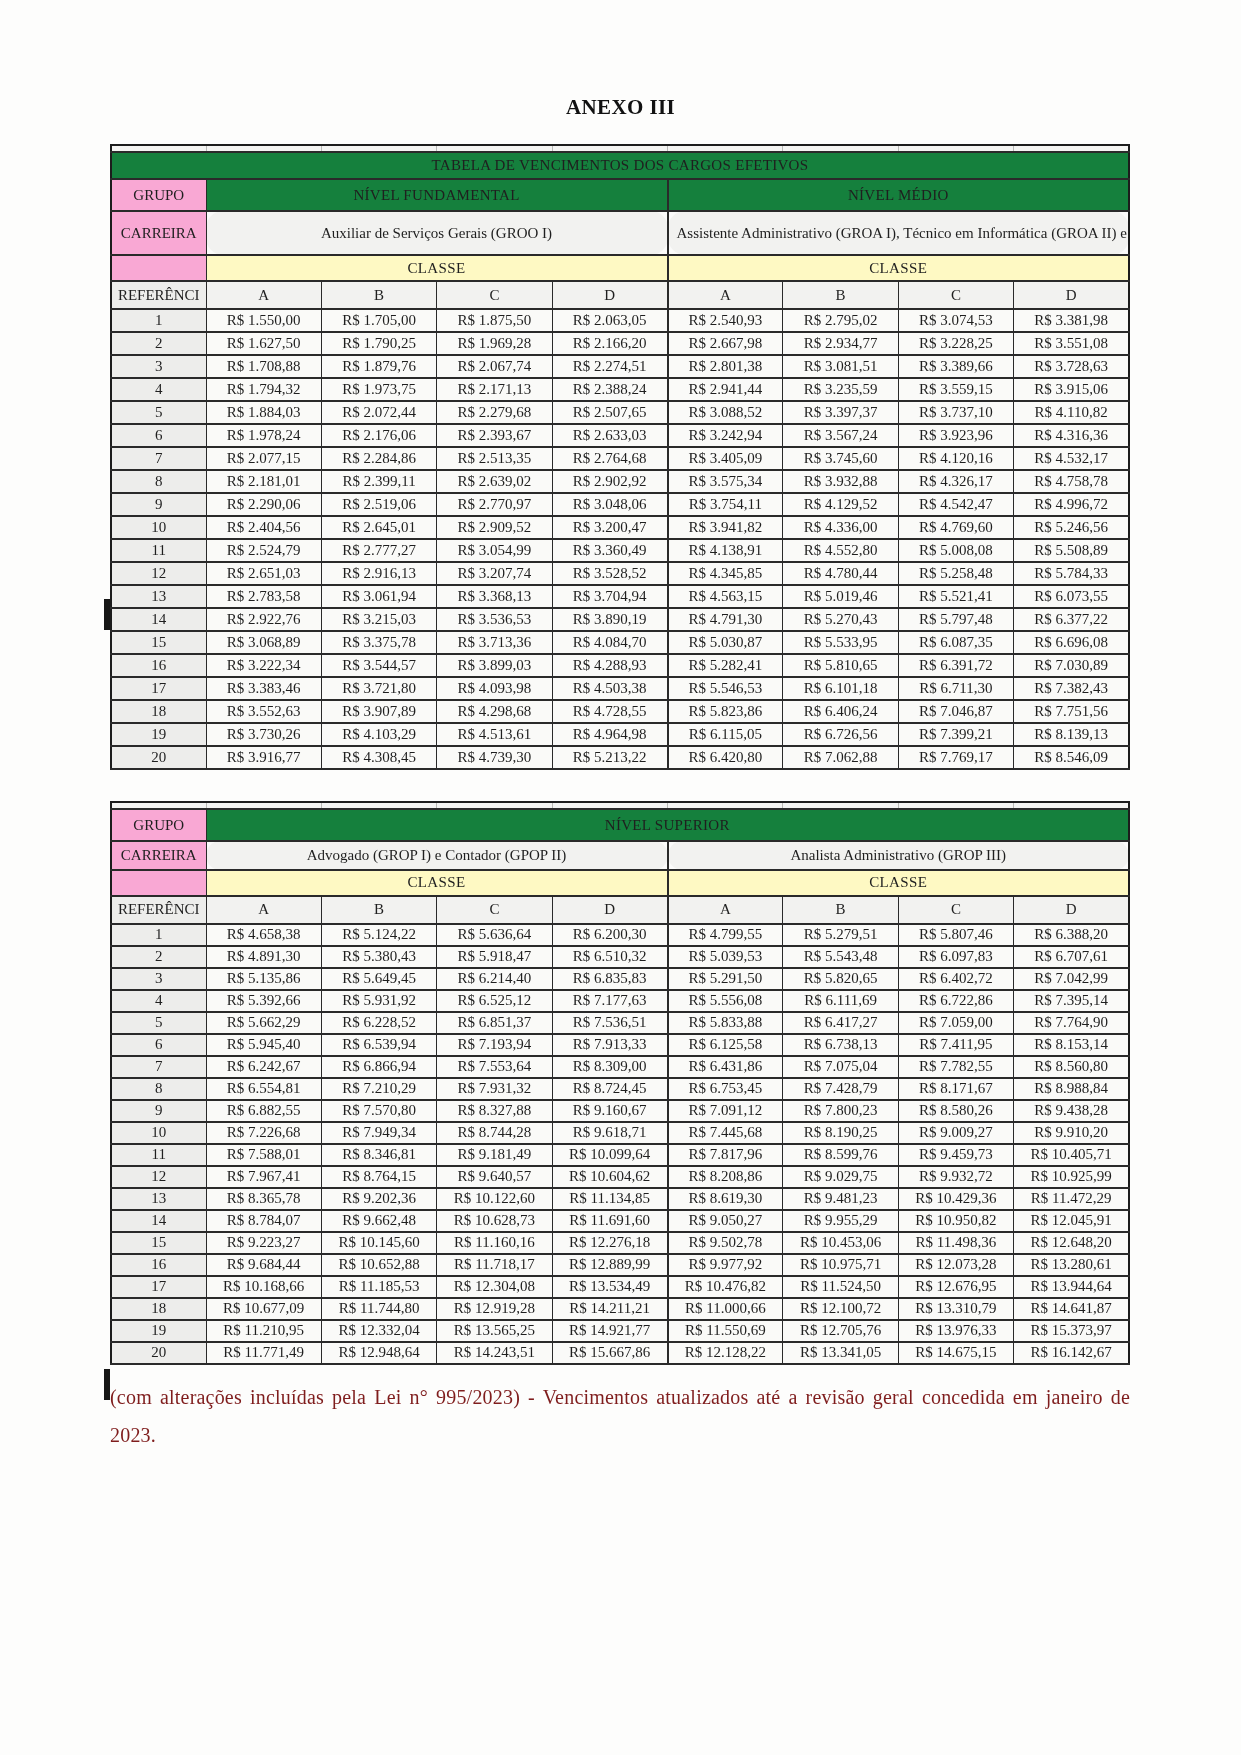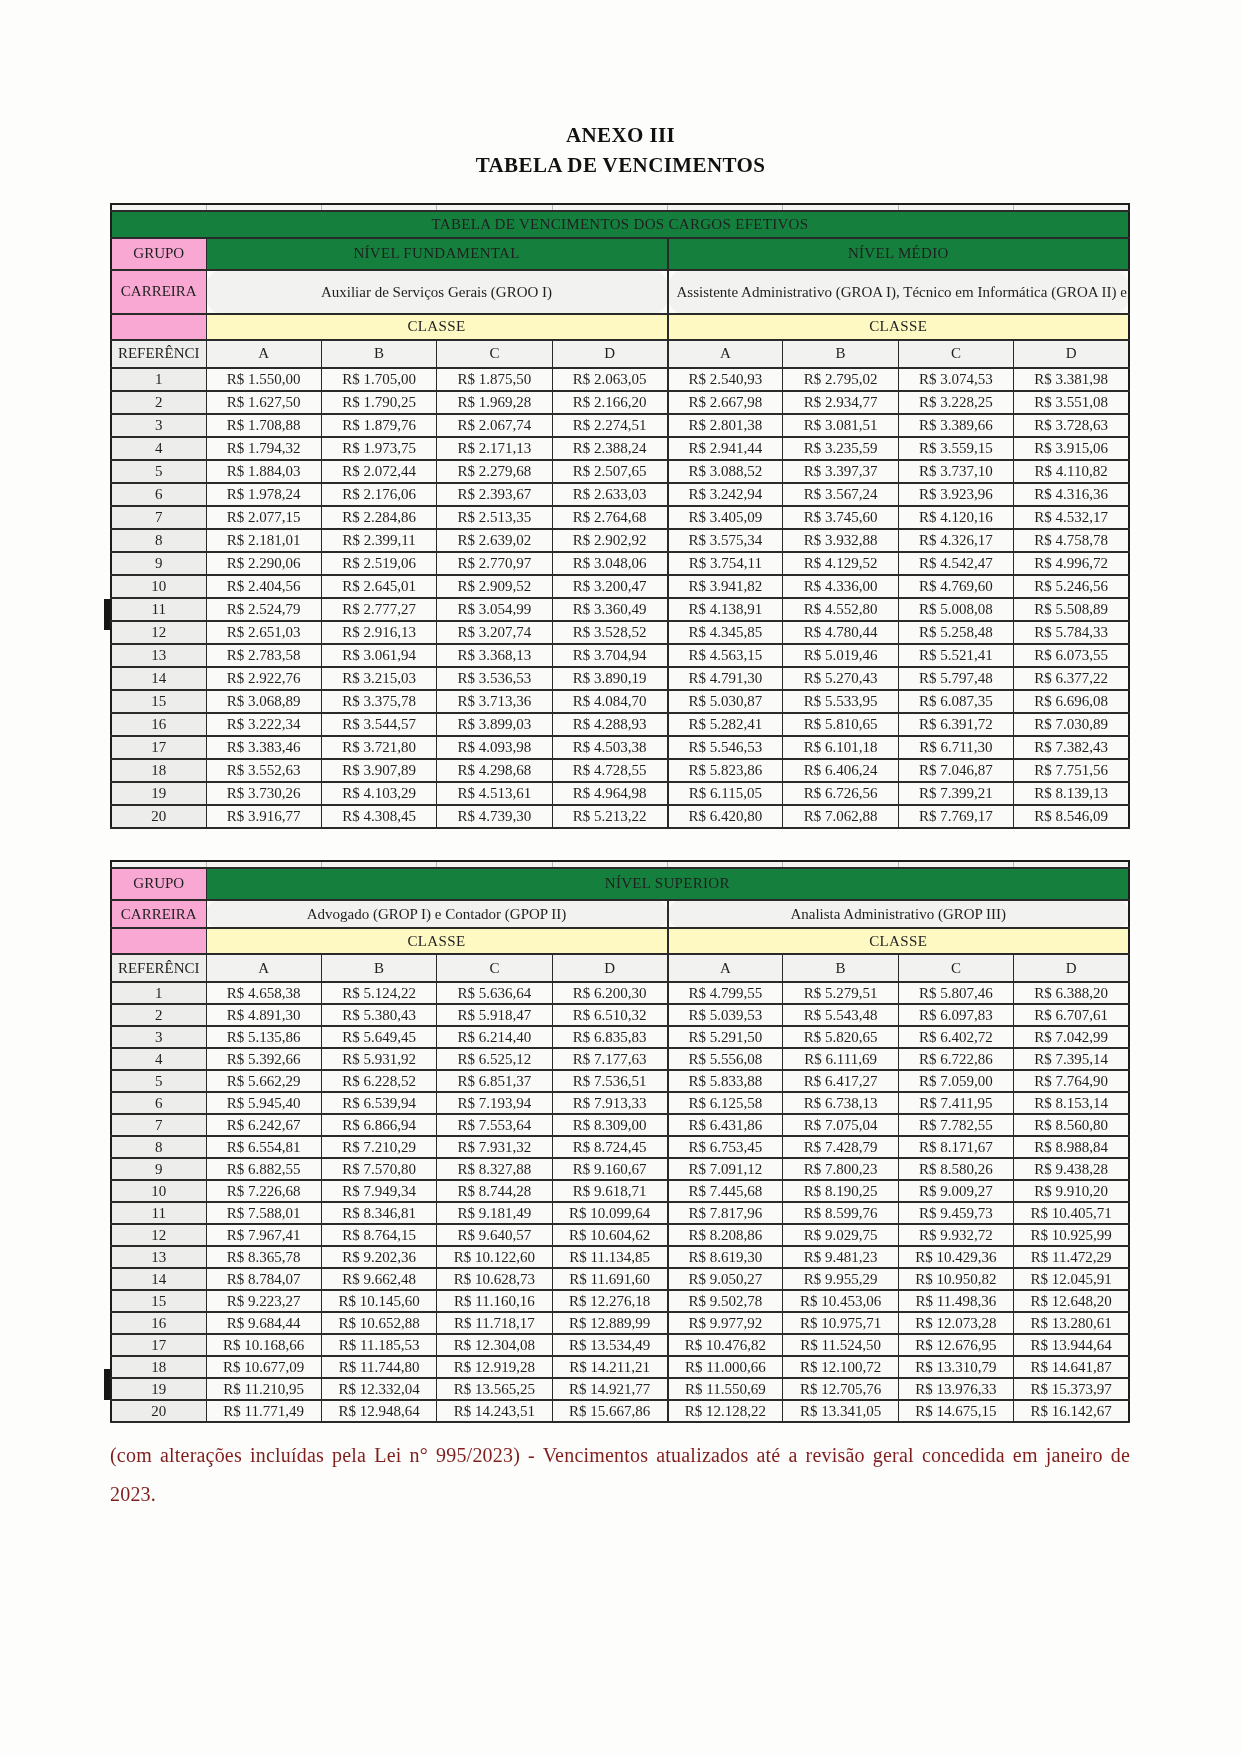--- a/index.html
+++ b/index.html
@@ -5,21 +5,21 @@
   * { margin:0; padding:0; box-sizing:border-box; }
   html,body { background:#ffffff; }
   .page {
     position:relative;
     width:1241px; height:1755px;
     background:#fdfdfc;
     font-family:"Liberation Serif", serif;
     color:#1a1a1a;
     overflow:hidden;
   }
-  .titles { padding-top:120px; text-align:center; }
+  .titles { padding-top:92px; text-align:center; }
   .title-line { font-size:21px; font-weight:bold; letter-spacing:.4px; line-height:1.45; color:#111; }
   .content { padding:0 111px 0 110px; }
 
   table.sal {
     border-collapse:collapse;
     table-layout:fixed;
     width:1020px;
     border:2px solid #1c1c1c;
     background:#fbfbfa;
   }
@@ -57,21 +57,20 @@
   #artifact-1 { top:599px; height:31px; }
   #artifact-2 { top:1369px; height:31px; }
 </style>
 </head>
 <body>
 
 <div class="page">
 
   <div class="titles">
     <div class="title-line">ANEXO III</div>
-    <div class="title-line">TABELA DE VENCIMENTOS</div>
   </div>
 
   <div class="content" style="margin-top:22px;">
 
     <table class="sal" id="table1">
       <colgroup>
         <col class="refcol">
           <col>
           <col>
           <col>

